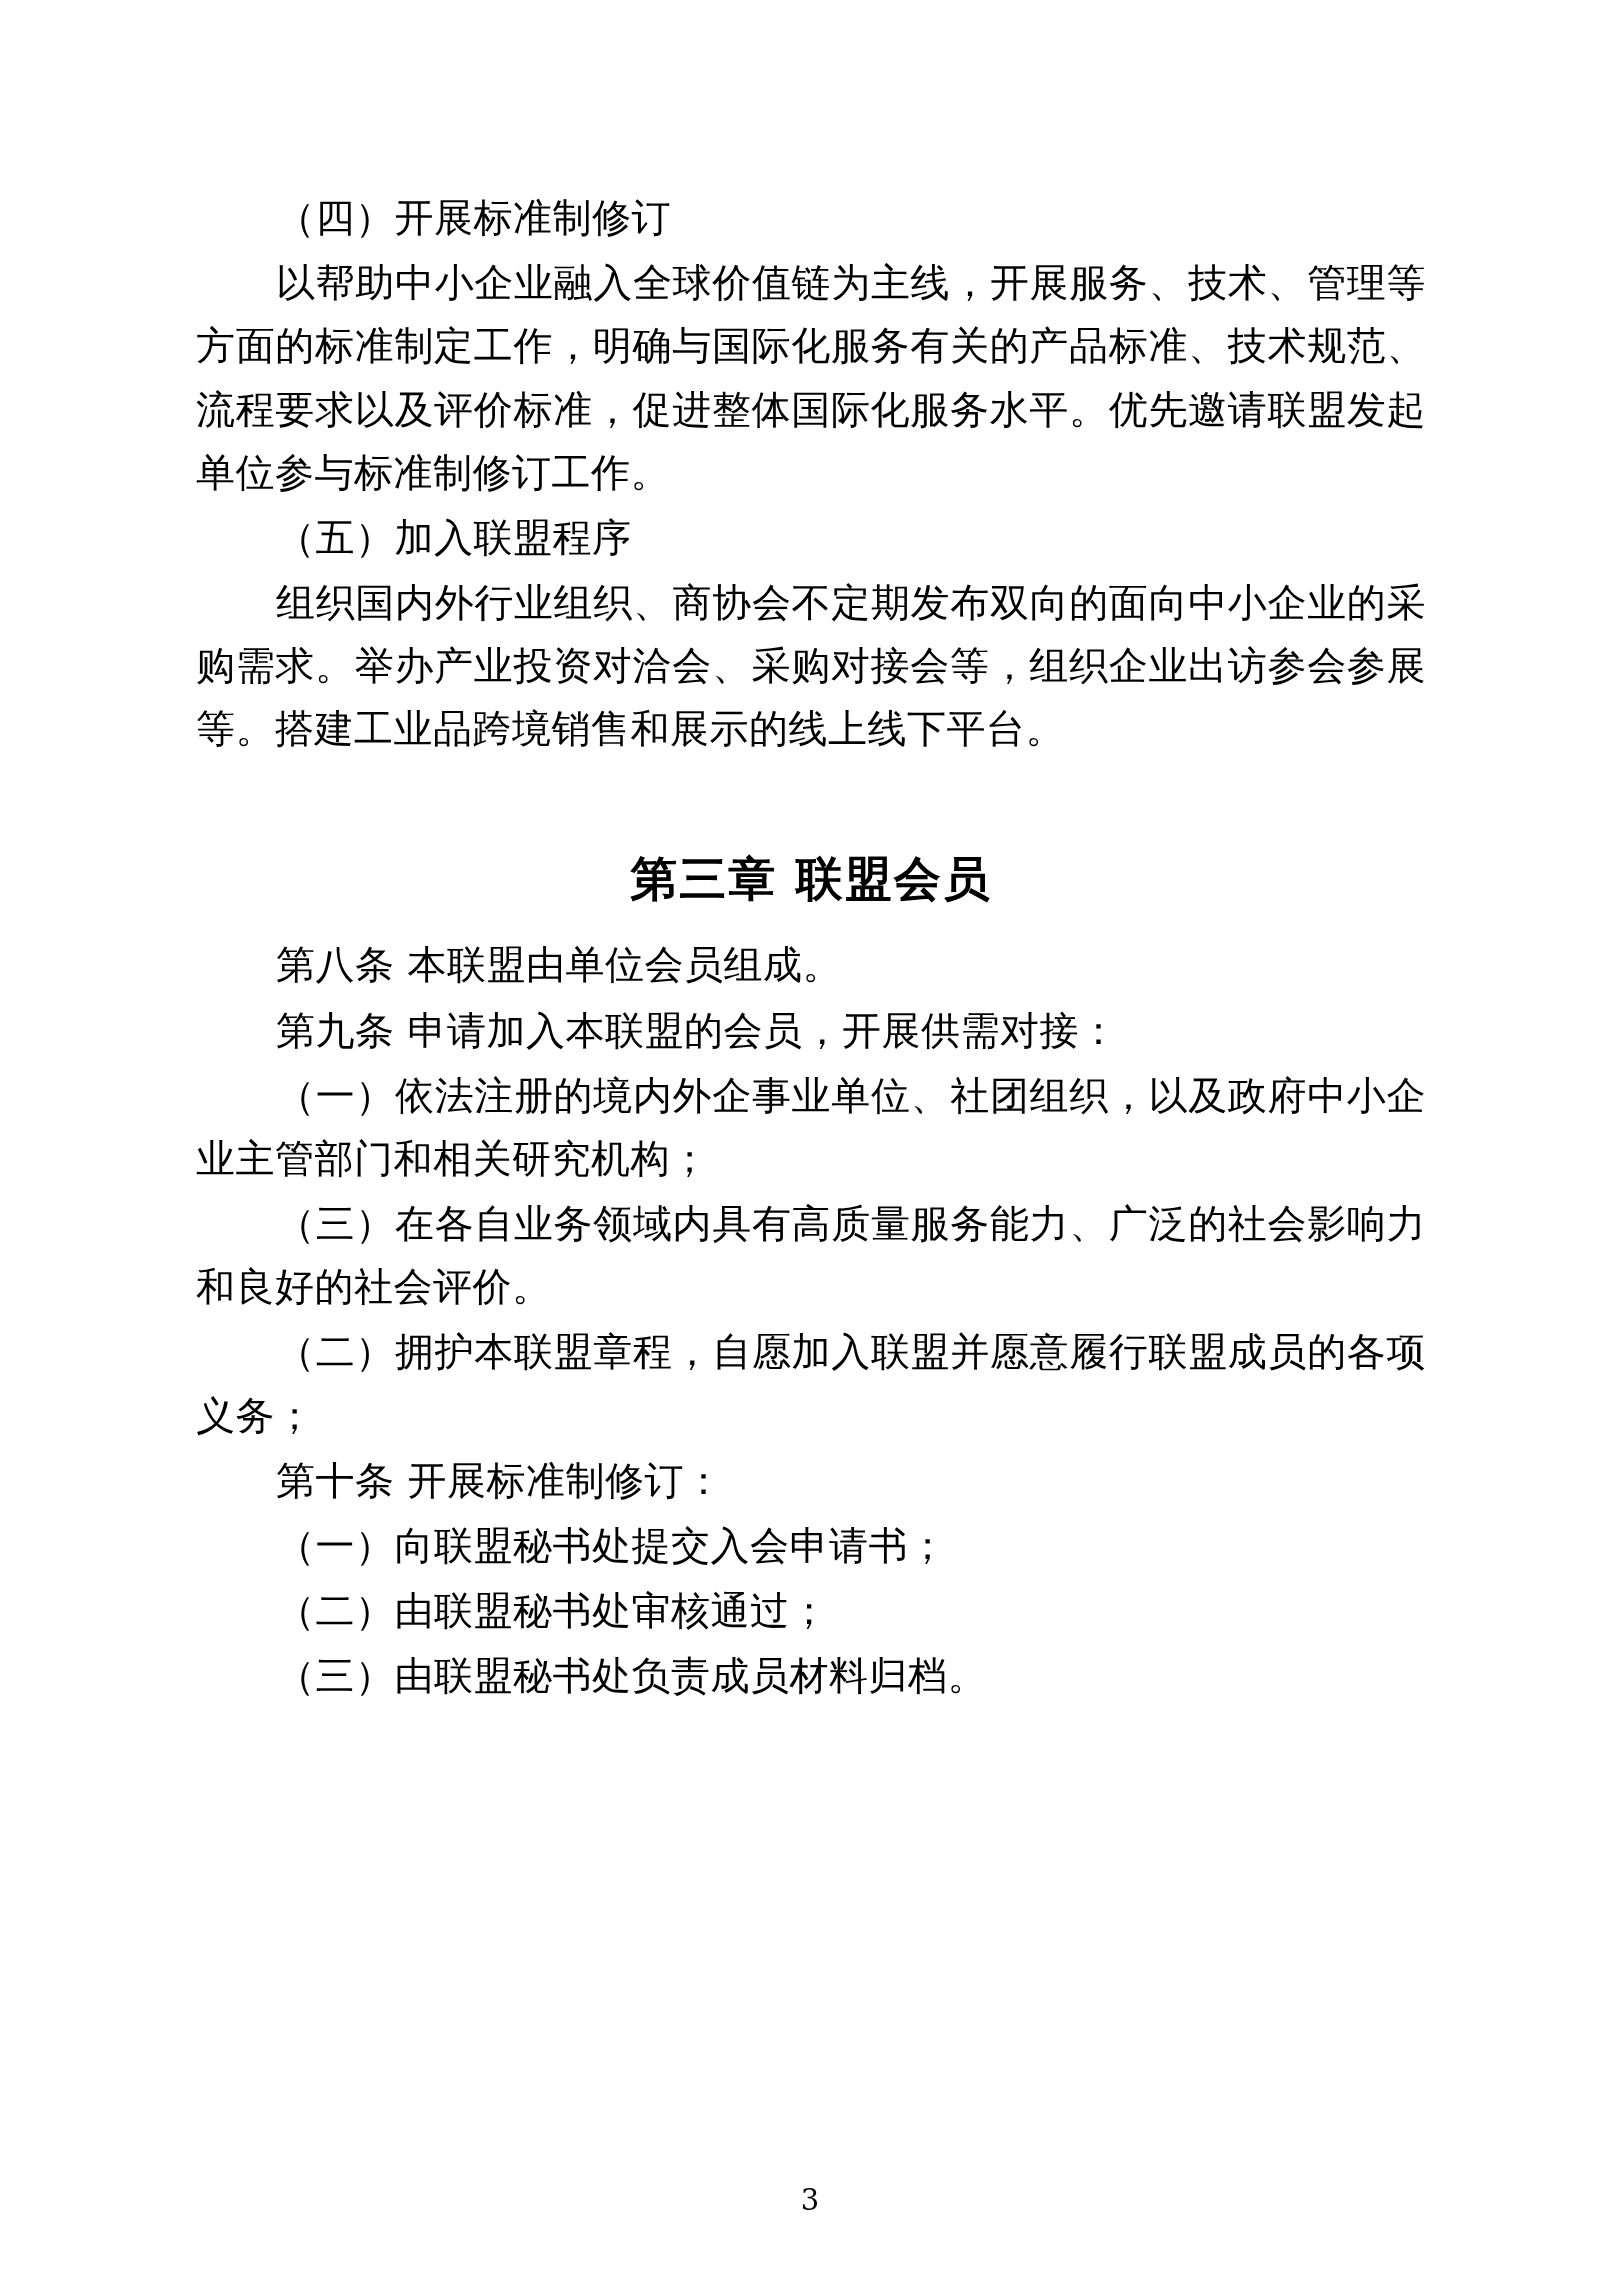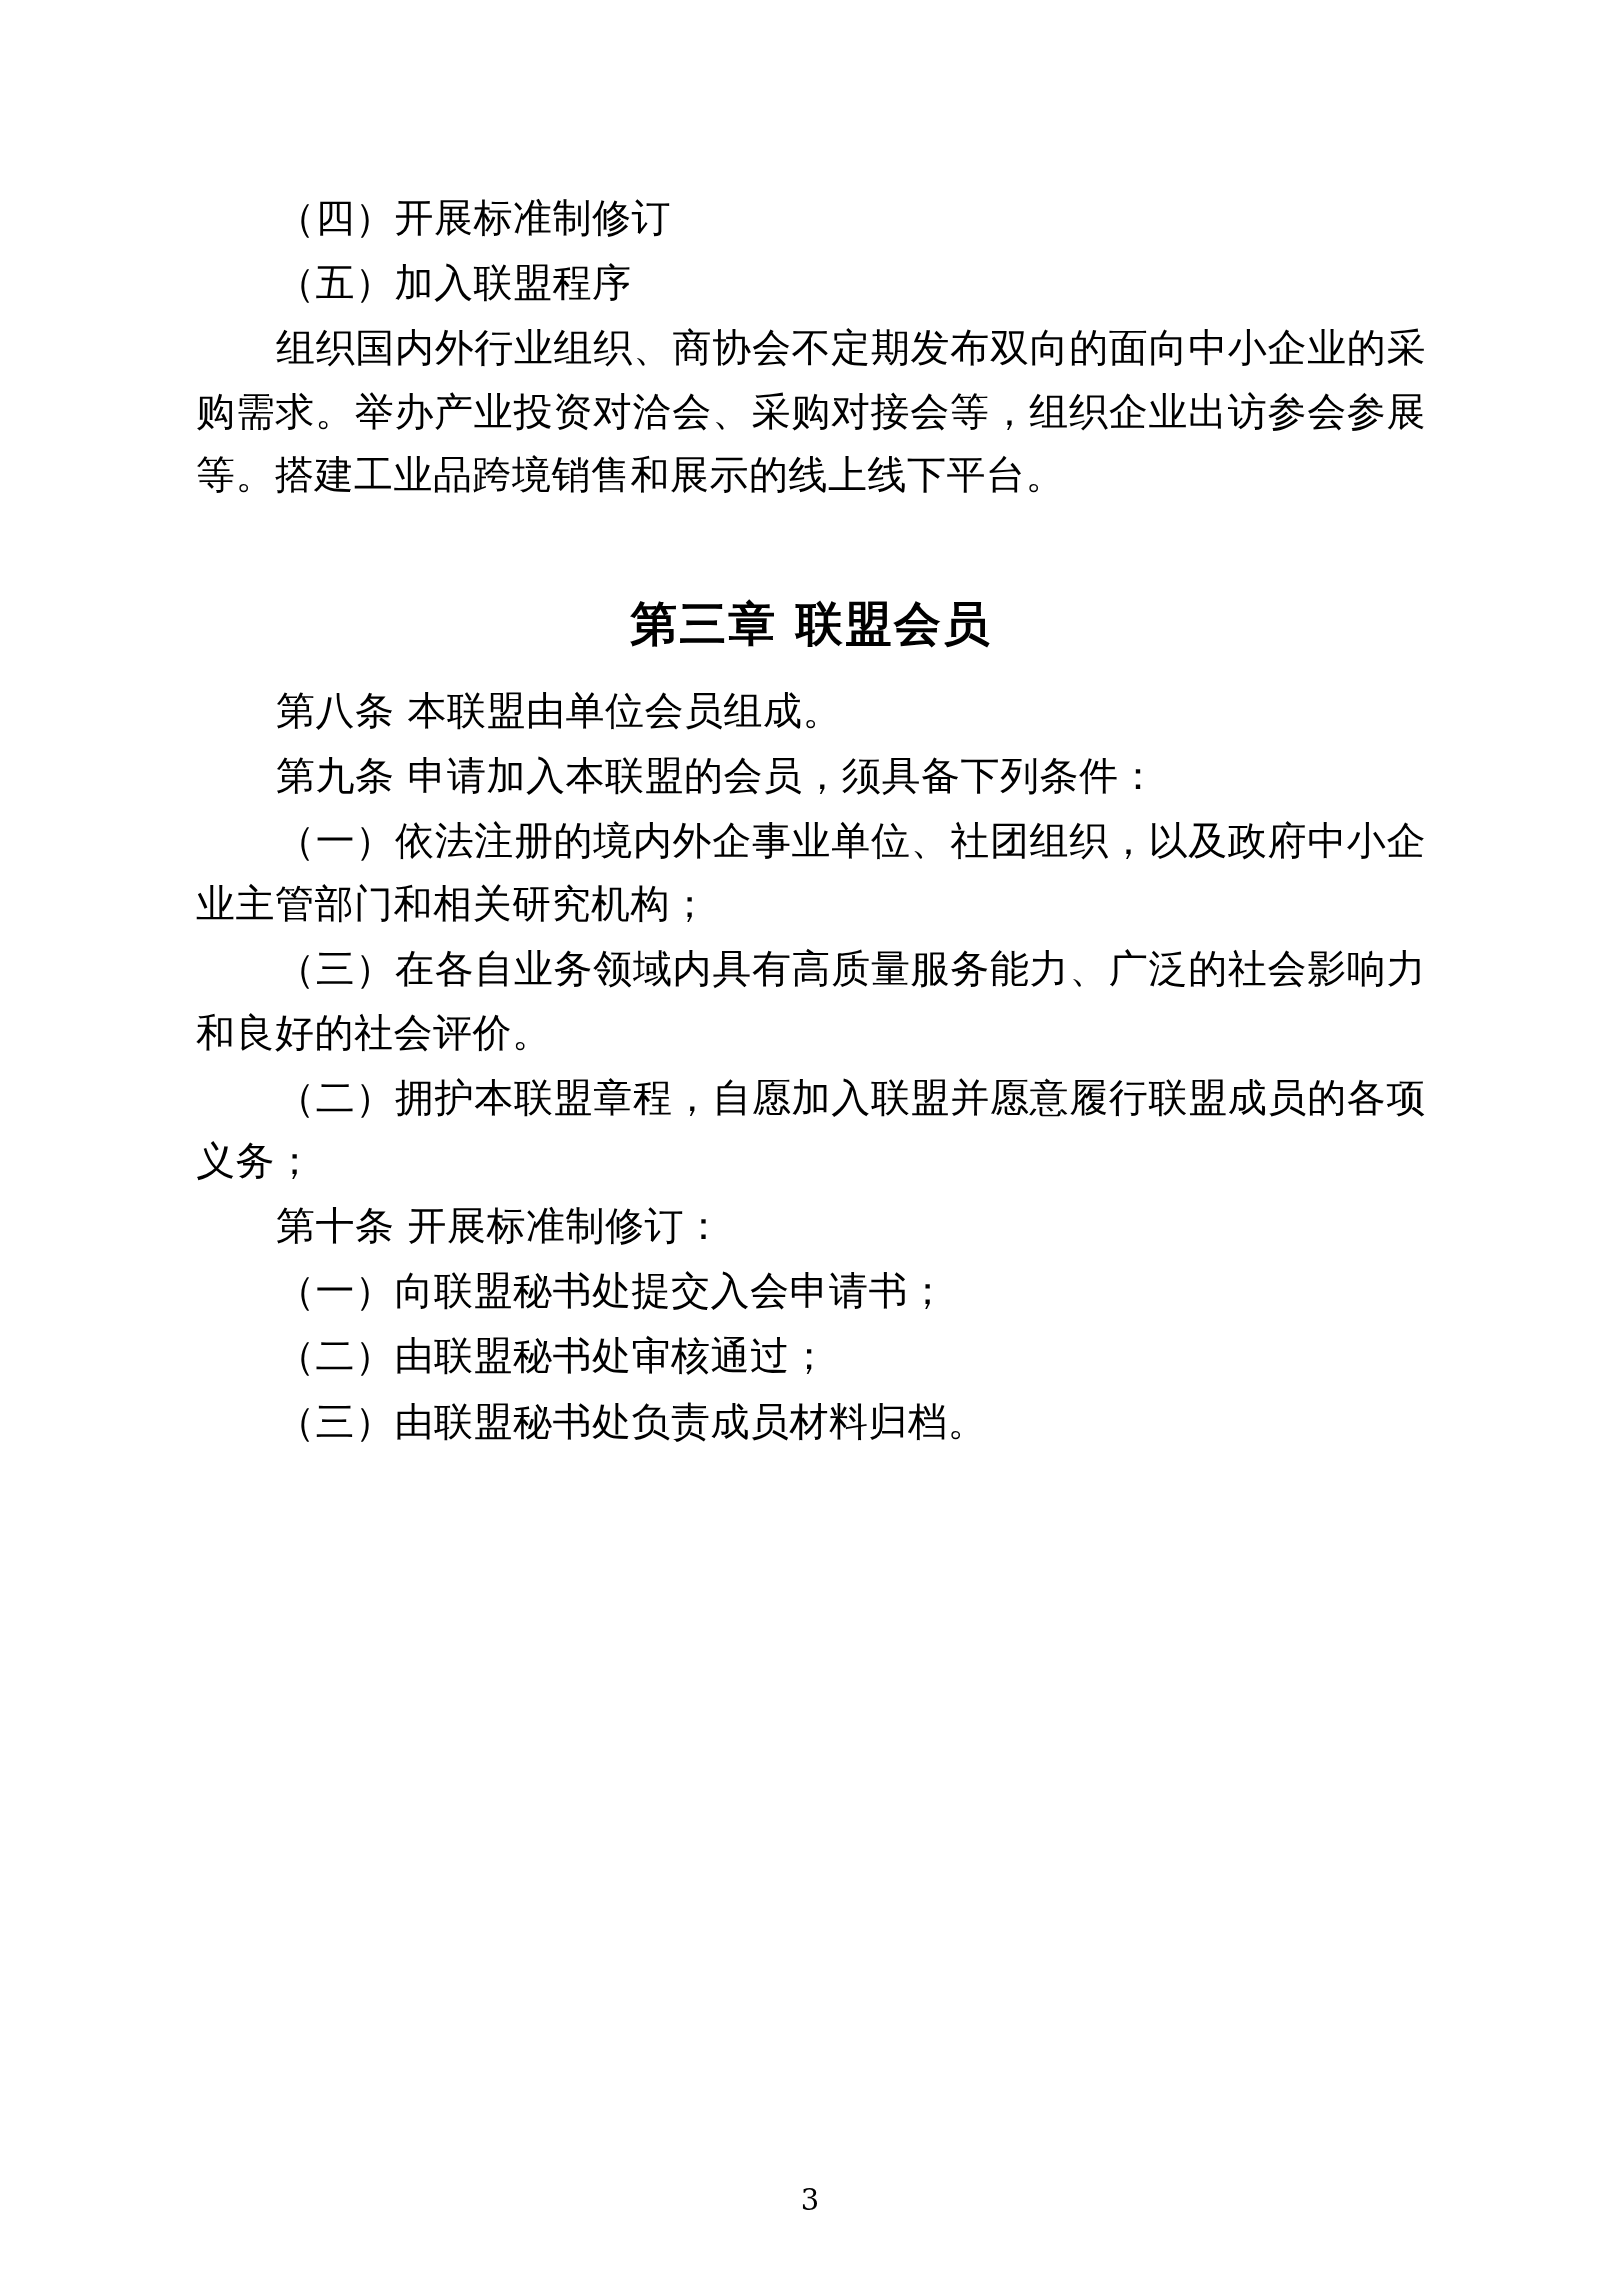--- a/index.html
+++ b/index.html
@@ -70,32 +70,33 @@
   }
 </style>
 </head>
 <body>
 
 <div class="page">
   <div class="doc-body">
 
     <p class="indent2">（四）开展标准制修订</p>
 
+    <p class="indent2 para-gap">以帮助中小企业融入全球价值链为主线，开展服务、技术、管理等方面的标准制定工作，明确与国际化服务有关的产品标准、技术规范、流程要求以及评价标准，促进整体国际化服务水平。优先邀请联盟发起单位参与标准制修订工作。</p>
 
     <p class="indent2 para-gap">（五）加入联盟程序</p>
 
     <p class="indent2 para-gap">组织国内外行业组织、商协会不定期发布双向的面向中小企业的采购需求。举办产业投资对洽会、采购对接会等，组织企业出访参会参展等。搭建工业品跨境销售和展示的线上线下平台。</p>
 
     <div class="gap-before-chapter"></div>
 
     <p class="chapter-title">第三章 联盟会员</p>
 
     <p class="indent2 block-space-top"><span class="article-label">第八条</span><span> 本联盟由单位会员组成。</span></p>
 
-    <p class="indent2 para-gap"><span class="article-label">第九条</span><span> 申请加入本联盟的会员，须具备下列条件：</span></p>
+    <p class="indent2 para-gap"><span class="article-label">第九条</span><span> 申请加入本联盟的会员，开展供需对接：</span></p>
 
     <p class="indent2 para-gap">（一）依法注册的境内外企事业单位、社团组织，以及政府中小企业主管部门和相关研究机构；</p>
     <p class="indent2 para-gap">（三）在各自业务领域内具有高质量服务能力、广泛的社会影响力和良好的社会评价。</p>
     <p class="indent2 para-gap">（二）拥护本联盟章程，自愿加入联盟并愿意履行联盟成员的各项义务；</p>
 
     <p class="indent2 para-gap"><span class="article-label">第十条</span><span> 开展标准制修订：</span></p>
 
     <p class="indent2 para-gap">（一）向联盟秘书处提交入会申请书；</p>
     <p class="indent2 para-gap">（二）由联盟秘书处审核通过；</p>
     <p class="indent2 para-gap">（三）由联盟秘书处负责成员材料归档。</p>

